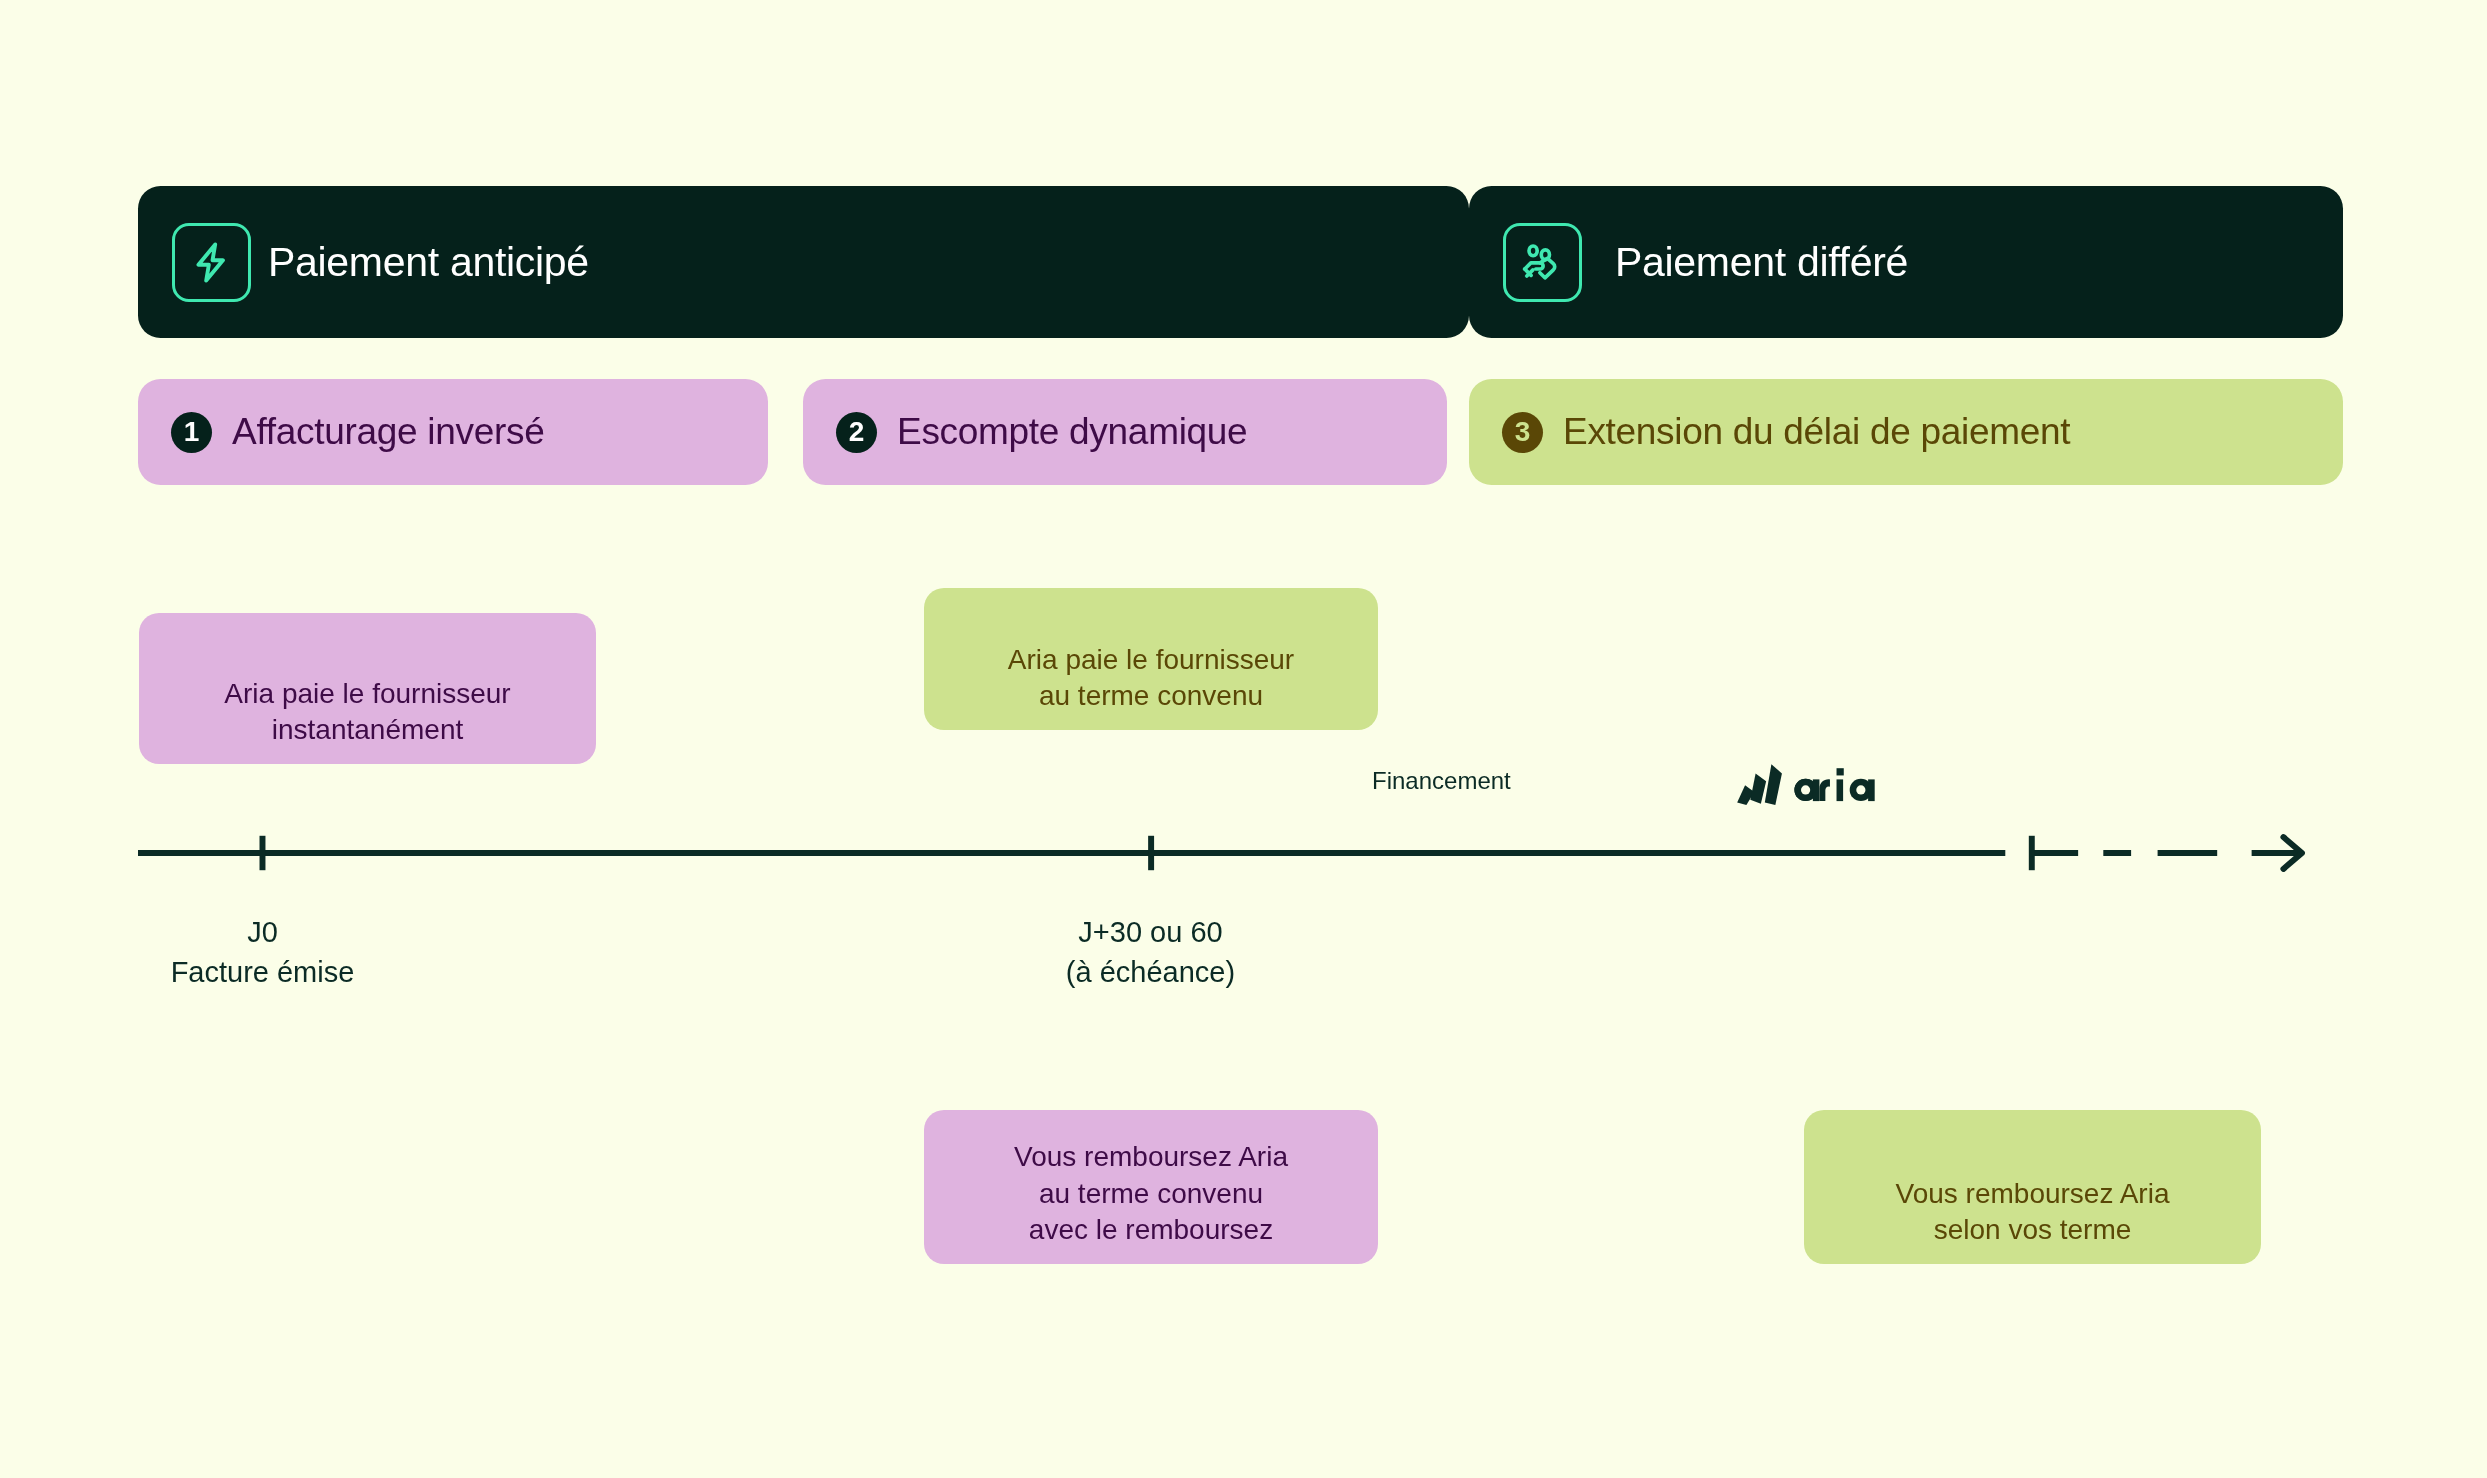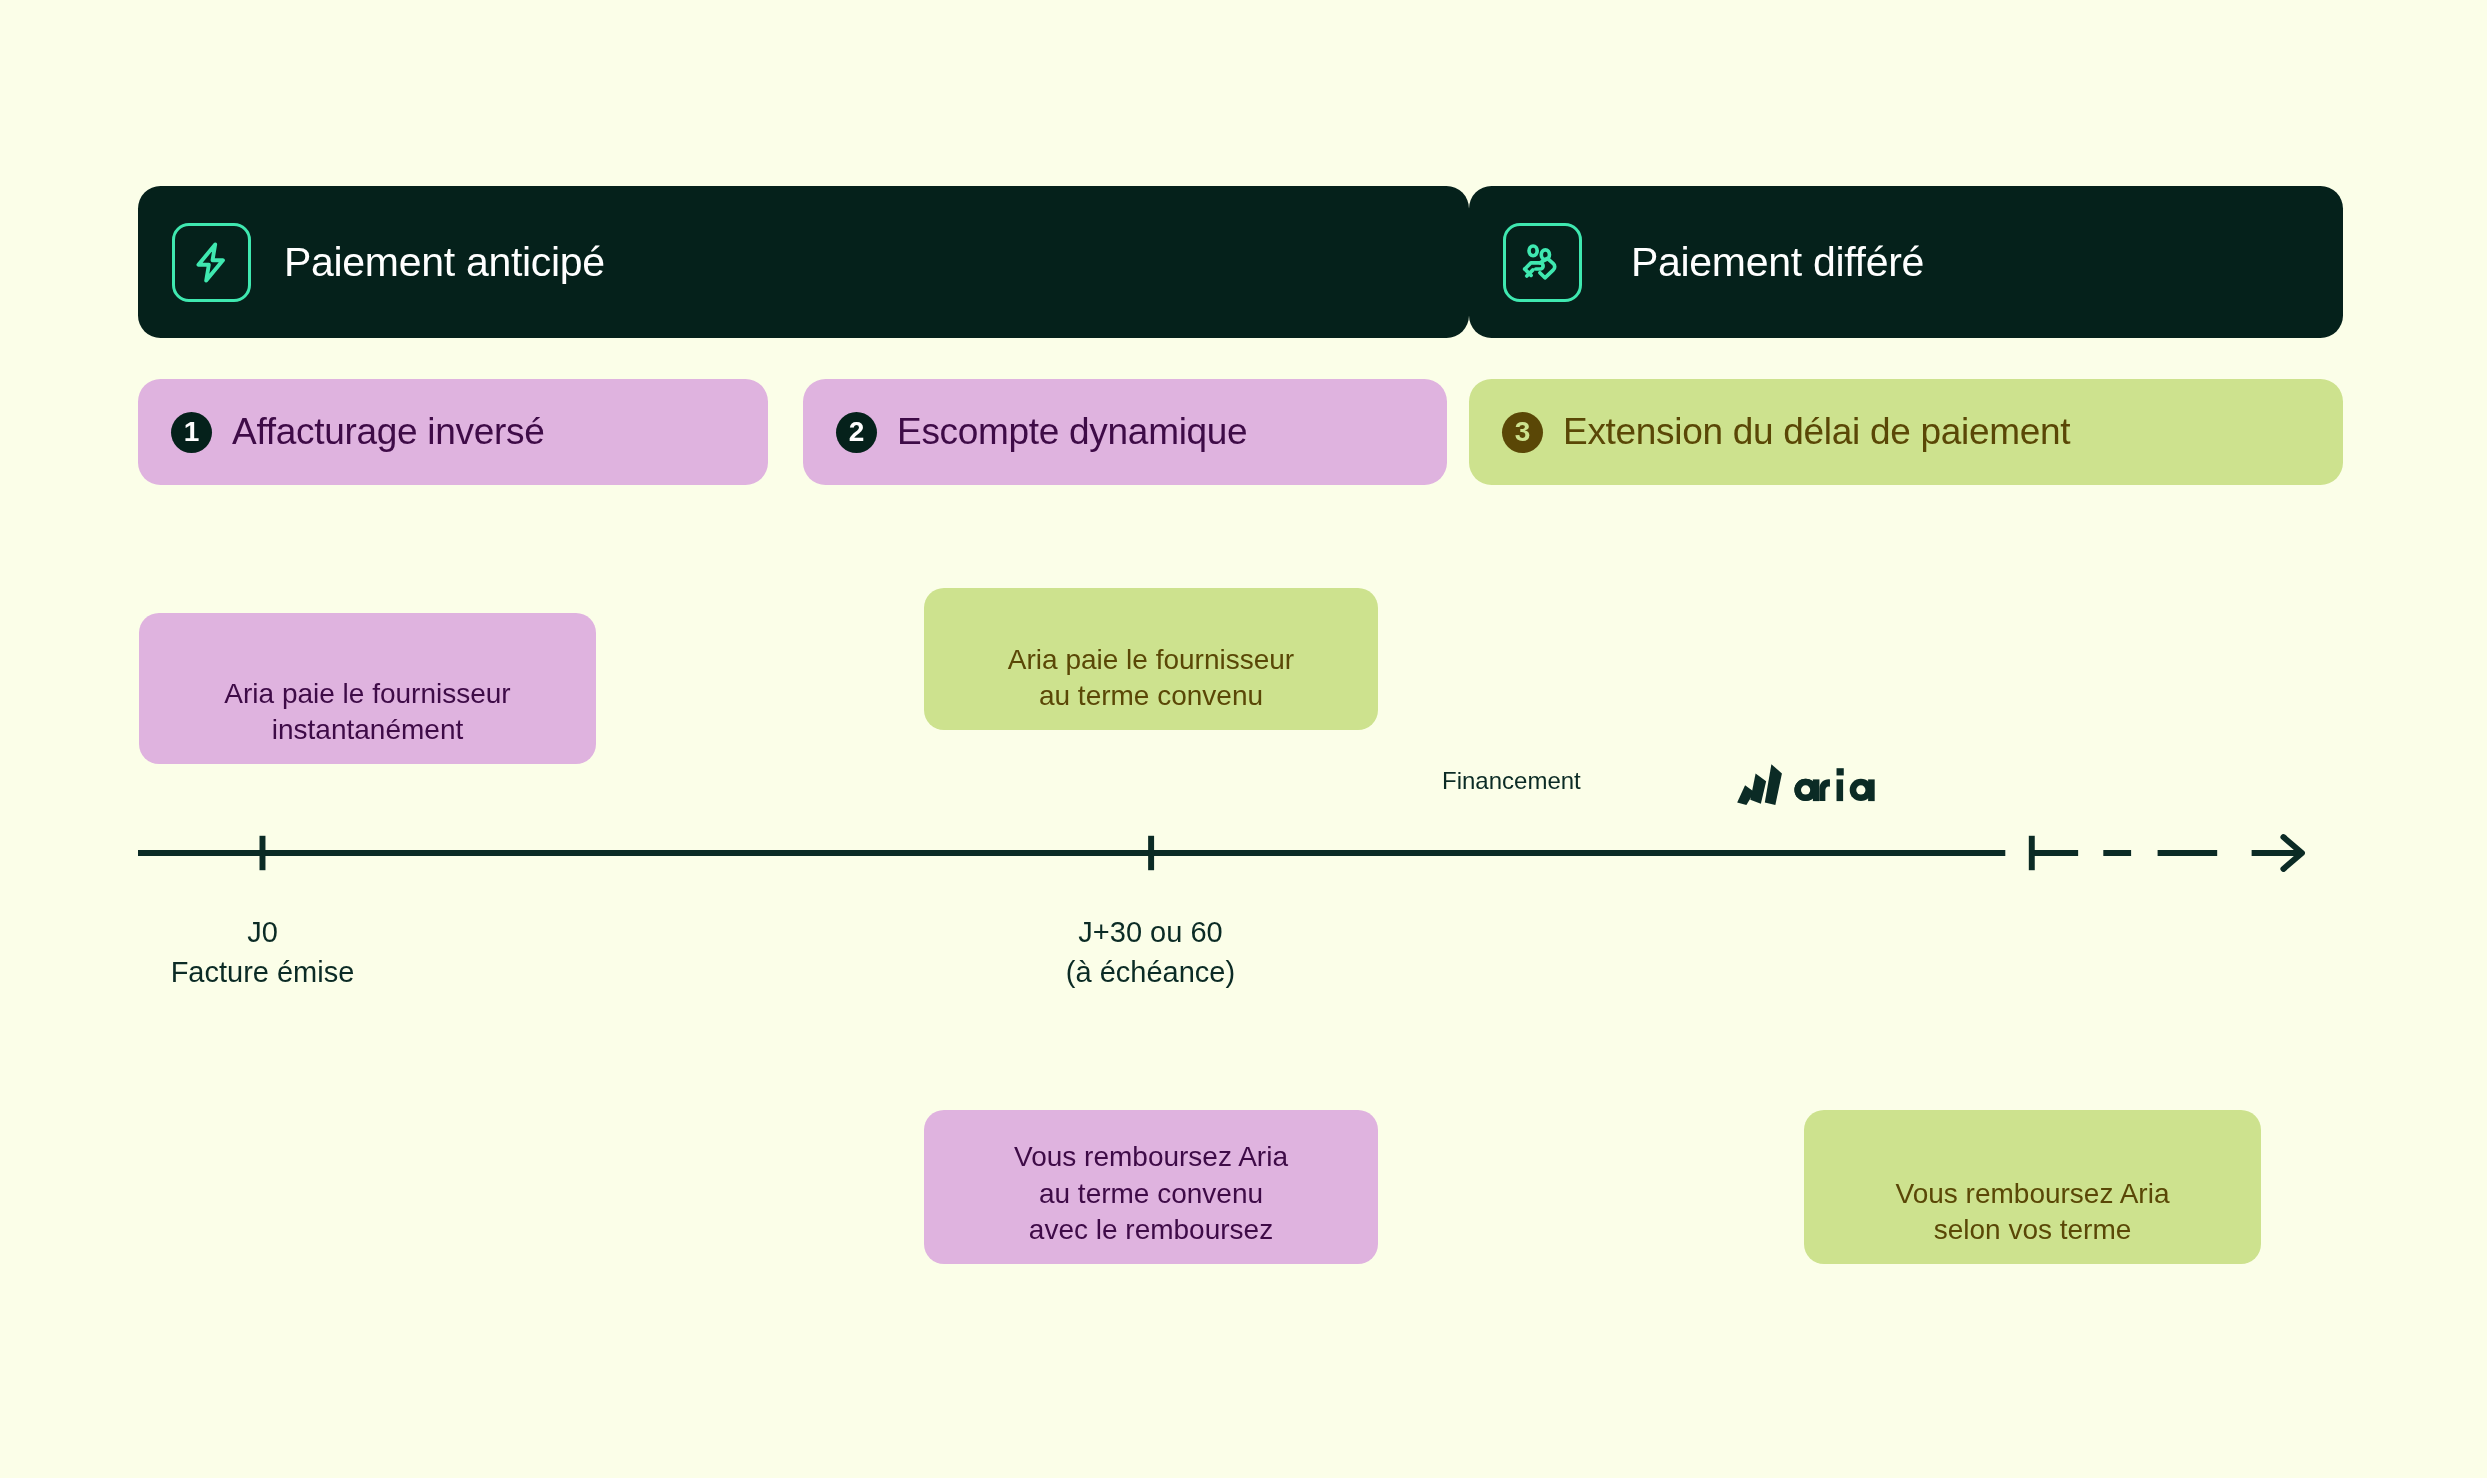--- a/index.html
+++ b/index.html
@@ -36,21 +36,21 @@
     height: 73px;
     border: 3.3px solid #3FE8B0;
     border-radius: 17px;
     display: flex;
     align-items: center;
     justify-content: center;
     flex: 0 0 auto;
   }
   .cat-icon svg { display: block; }
   .cat-label {
-    margin-left: 33px;
+    margin-left: 17px;
     color: #FFFFFF;
     font-size: 41px;
     font-weight: 400;
     letter-spacing: -0.3px;
     white-space: nowrap;
   }
 
   
   .pill {
     position: absolute;
@@ -177,21 +177,21 @@
     </span>
   </div>
 
   <div class="callout green" style="left:924px; top:588px; width:454px; height:142px;">
     <span>
       <span>Aria paie le fournisseur</span><br>
       <span>au terme convenu</span>
     </span>
   </div>
 
-  <div id="financement-label" style="left:1442px; top:767px;">Financement</div>
+  <div id="financement-label" style="left:1372px; top:767px;">Financement</div>
 
   <div id="aria-logo" style="left:1734px; top:759px;">
     <svg width="159" height="50" viewBox="0 0 240 76" fill="#0B2B25">
 
       <path d="M4 66 L16 40 L30 50 L18 70 Z"></path>
       <path d="M24 62 L32 22 L48 34 L40 68 Z"></path>
       <path d="M46 66 L56 8 L72 22 L62 70 Z"></path>
 
       <path d="M108 30 a17 17 0 1 0 0 34 a17 17 0 1 0 0 -34 Z M108 41 a6.5 6.5 0 1 1 0 13 a6.5 6.5 0 1 1 0 -13 Z"></path>
       <circle cx="108" cy="47" r="17"></circle>

